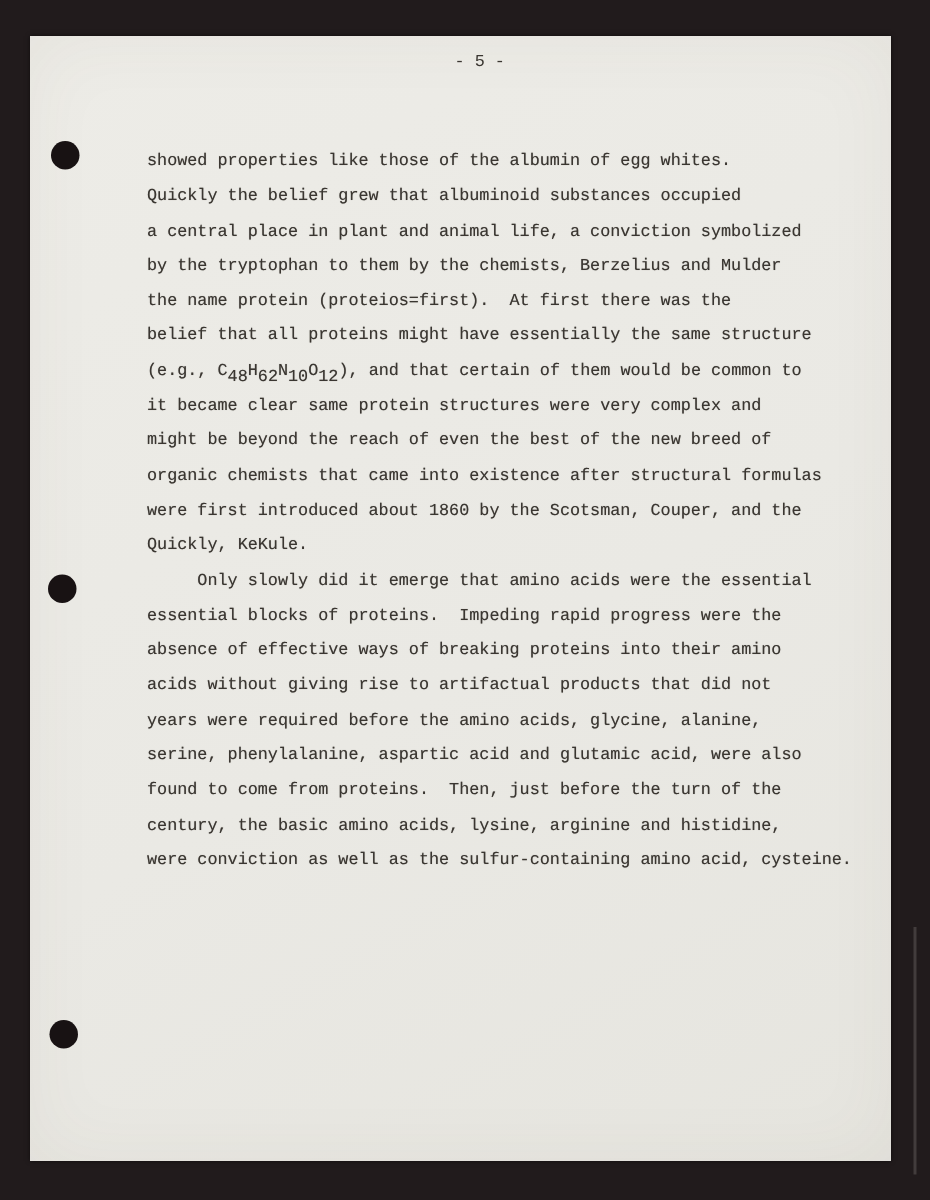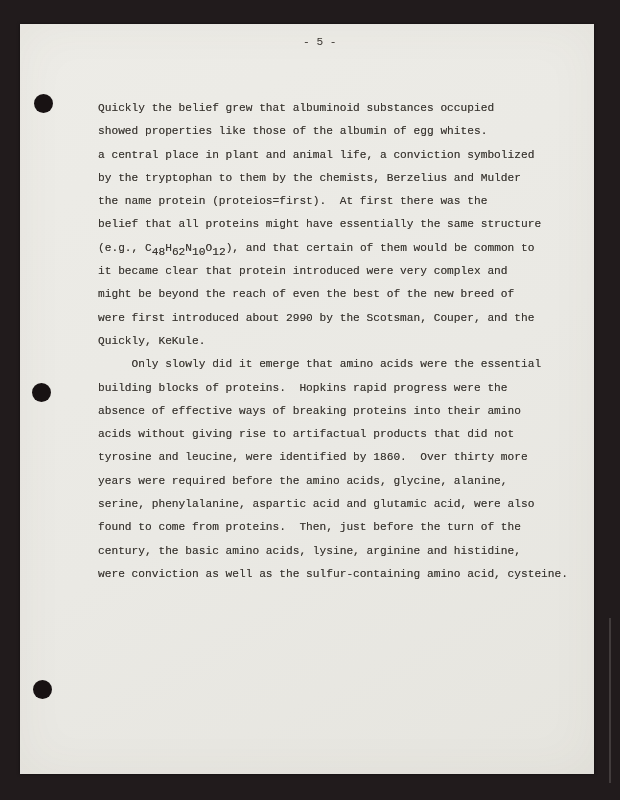--- a/index.html
+++ b/index.html
@@ -81,36 +81,36 @@
 </head>
 <body>
 
 <div class="scene">
   <div class="paper">
     <div class="hole hole1"></div>
     <div class="hole hole2"></div>
     <div class="hole hole3"></div>
     <div class="page-number">- 5 -</div>
     <div class="text-block" id="text-block">
+        <div class="line"><span>showed properties like those of the albumin of egg whites.</span></div>
         <div class="line"><span>Quickly the belief grew that albuminoid substances occupied</span></div>
-        <div class="line"><span>showed properties like those of the albumin of egg whites.</span></div>
         <div class="line"><span>a central place in plant and animal life, a conviction symbolized</span></div>
         <div class="line"><span>by the tryptophan to them by the chemists, Berzelius and Mulder</span></div>
         <div class="line"><span>the name protein (proteios=first).  At first there was the</span></div>
         <div class="line"><span>belief that all proteins might have essentially the same structure</span></div>
         <div class="line"><span>(e.g., C</span><span class="sub">48</span><span>H</span><span class="sub">62</span><span>N</span><span class="sub">10</span><span>O</span><span class="sub">12</span><span>), and that certain of them would be common to</span></div>
-        <div class="line"><span>it became clear that protein introduced were very complex and</span></div>
+        <div class="line"><span>it became clear same protein structures were very complex and</span></div>
         <div class="line"><span>might be beyond the reach of even the best of the new breed of</span></div>
-        <div class="line"><span>were first introduced about 2990 by the Scotsman, Couper, and the</span></div>
+        <div class="line"><span>organic chemists that came into existence after structural formulas</span></div>
+        <div class="line"><span>were first introduced about 1860 by the Scotsman, Couper, and the</span></div>
         <div class="line"><span>Quickly, KeKule.</span></div>
         <div class="line"><span>     Only slowly did it emerge that amino acids were the essential</span></div>
-        <div class="line"><span>building blocks of proteins.  Hopkins rapid progress were the</span></div>
+        <div class="line"><span>essential blocks of proteins.  Impeding rapid progress were the</span></div>
         <div class="line"><span>absence of effective ways of breaking proteins into their amino</span></div>
         <div class="line"><span>acids without giving rise to artifactual products that did not</span></div>
-        <div class="line"><span>tyrosine and leucine, were identified by 1860.  Over thirty more</span></div>
         <div class="line"><span>years were required before the amino acids, glycine, alanine,</span></div>
         <div class="line"><span>serine, phenylalanine, aspartic acid and glutamic acid, were also</span></div>
         <div class="line"><span>found to come from proteins.  Then, just before the turn of the</span></div>
         <div class="line"><span>century, the basic amino acids, lysine, arginine and histidine,</span></div>
         <div class="line"><span>were conviction as well as the sulfur-containing amino acid, cysteine.</span></div>
       </div>
   </div>
   <div class="edge-glint"></div>
 </div>
 

